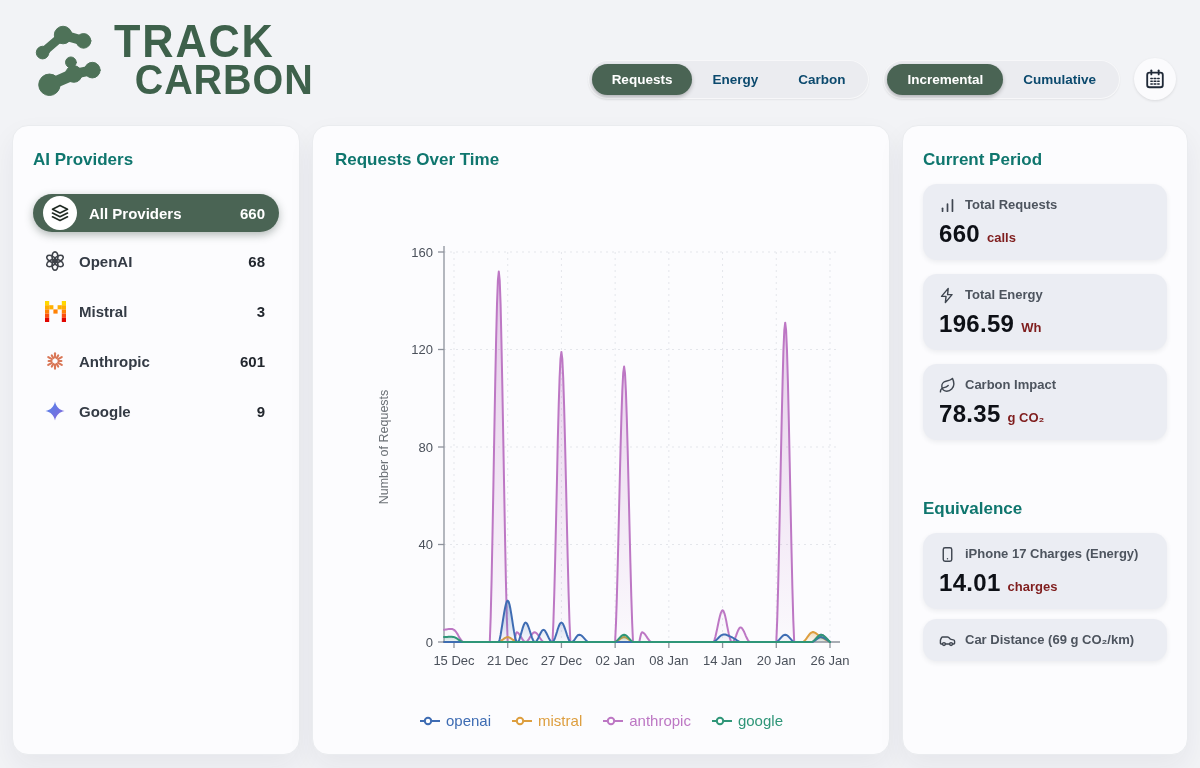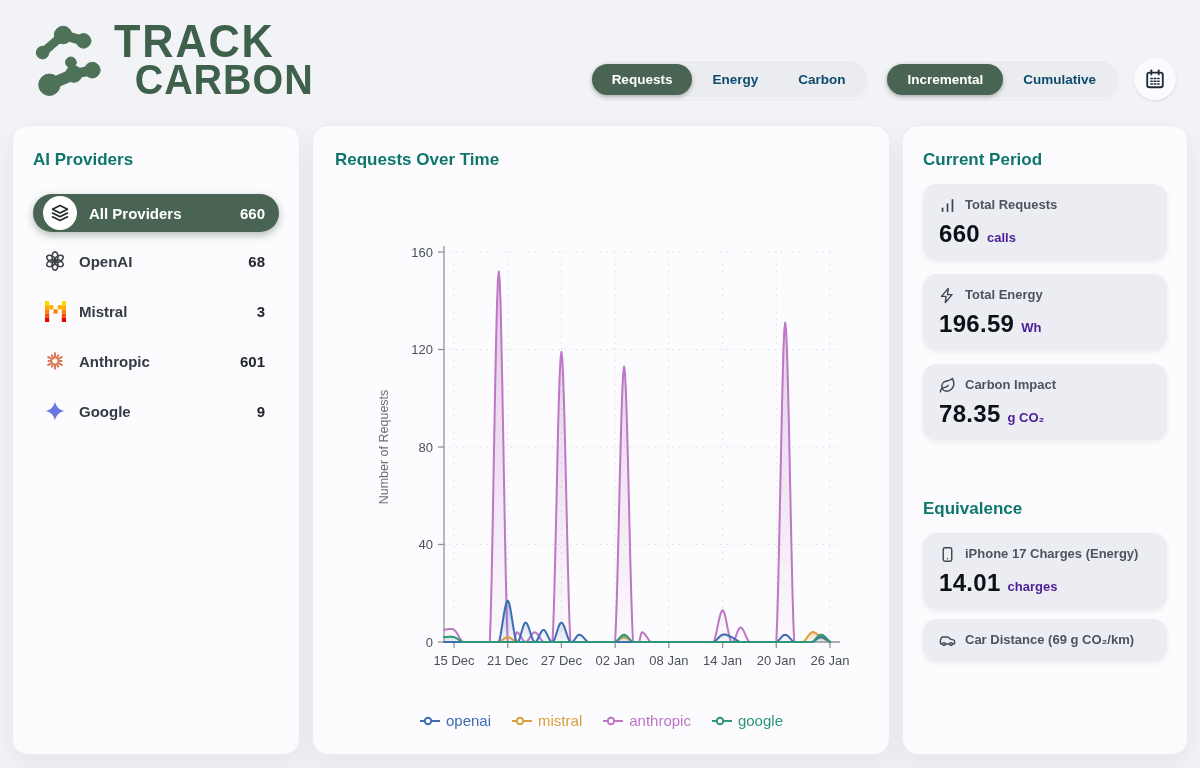--- a/index.html
+++ b/index.html
@@ -70,21 +70,21 @@
 
   
   .stat-card {
     background:#ebedf3; border-radius:14px; padding:13px 16px 12px; margin-top:14px;
     box-shadow:0 2px 5px rgba(40,50,70,.08);
   }
   .stat-head { display:flex; align-items:flex-start; gap:9px; }
   .stat-label { font-size:13px; font-weight:bold; color:#4d545e; }
   .stat-valrow { margin-top:6px; display:flex; align-items:baseline; gap:7px; }
   .stat-value { font-size:24px; font-weight:bold; color:#0d1016; letter-spacing:.3px; }
-  .stat-unit { font-size:13px; color:#4c1d95; font-weight:600; }
+  .stat-unit { font-size:13px; color:#7f1d1d; font-weight:600; }
   .section-2 { margin-top:59px; }
   .mt10 { margin-top:10px; }
 </style>
 </head>
 <body>
 
 <div class="page">
 
   <div class="logo">
     <svg class="logo-mark" viewBox="0 0 80 85">

